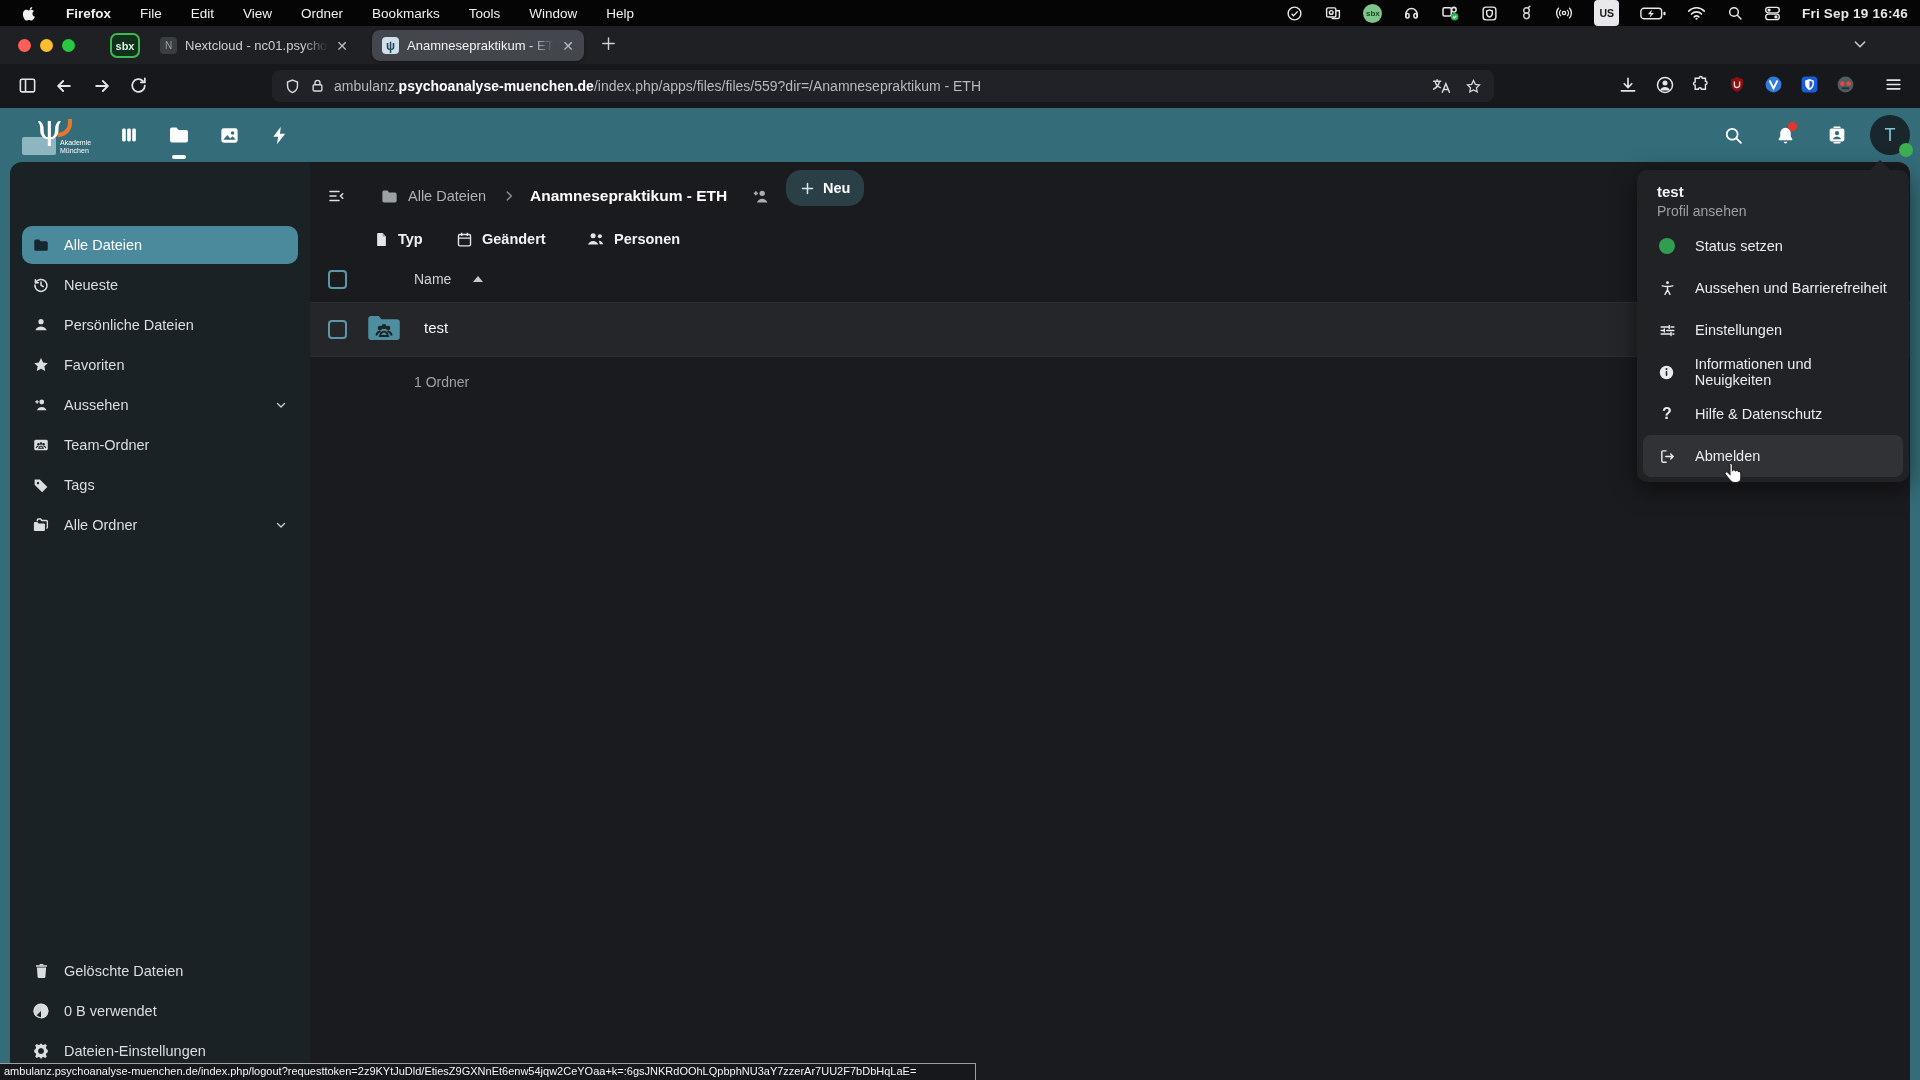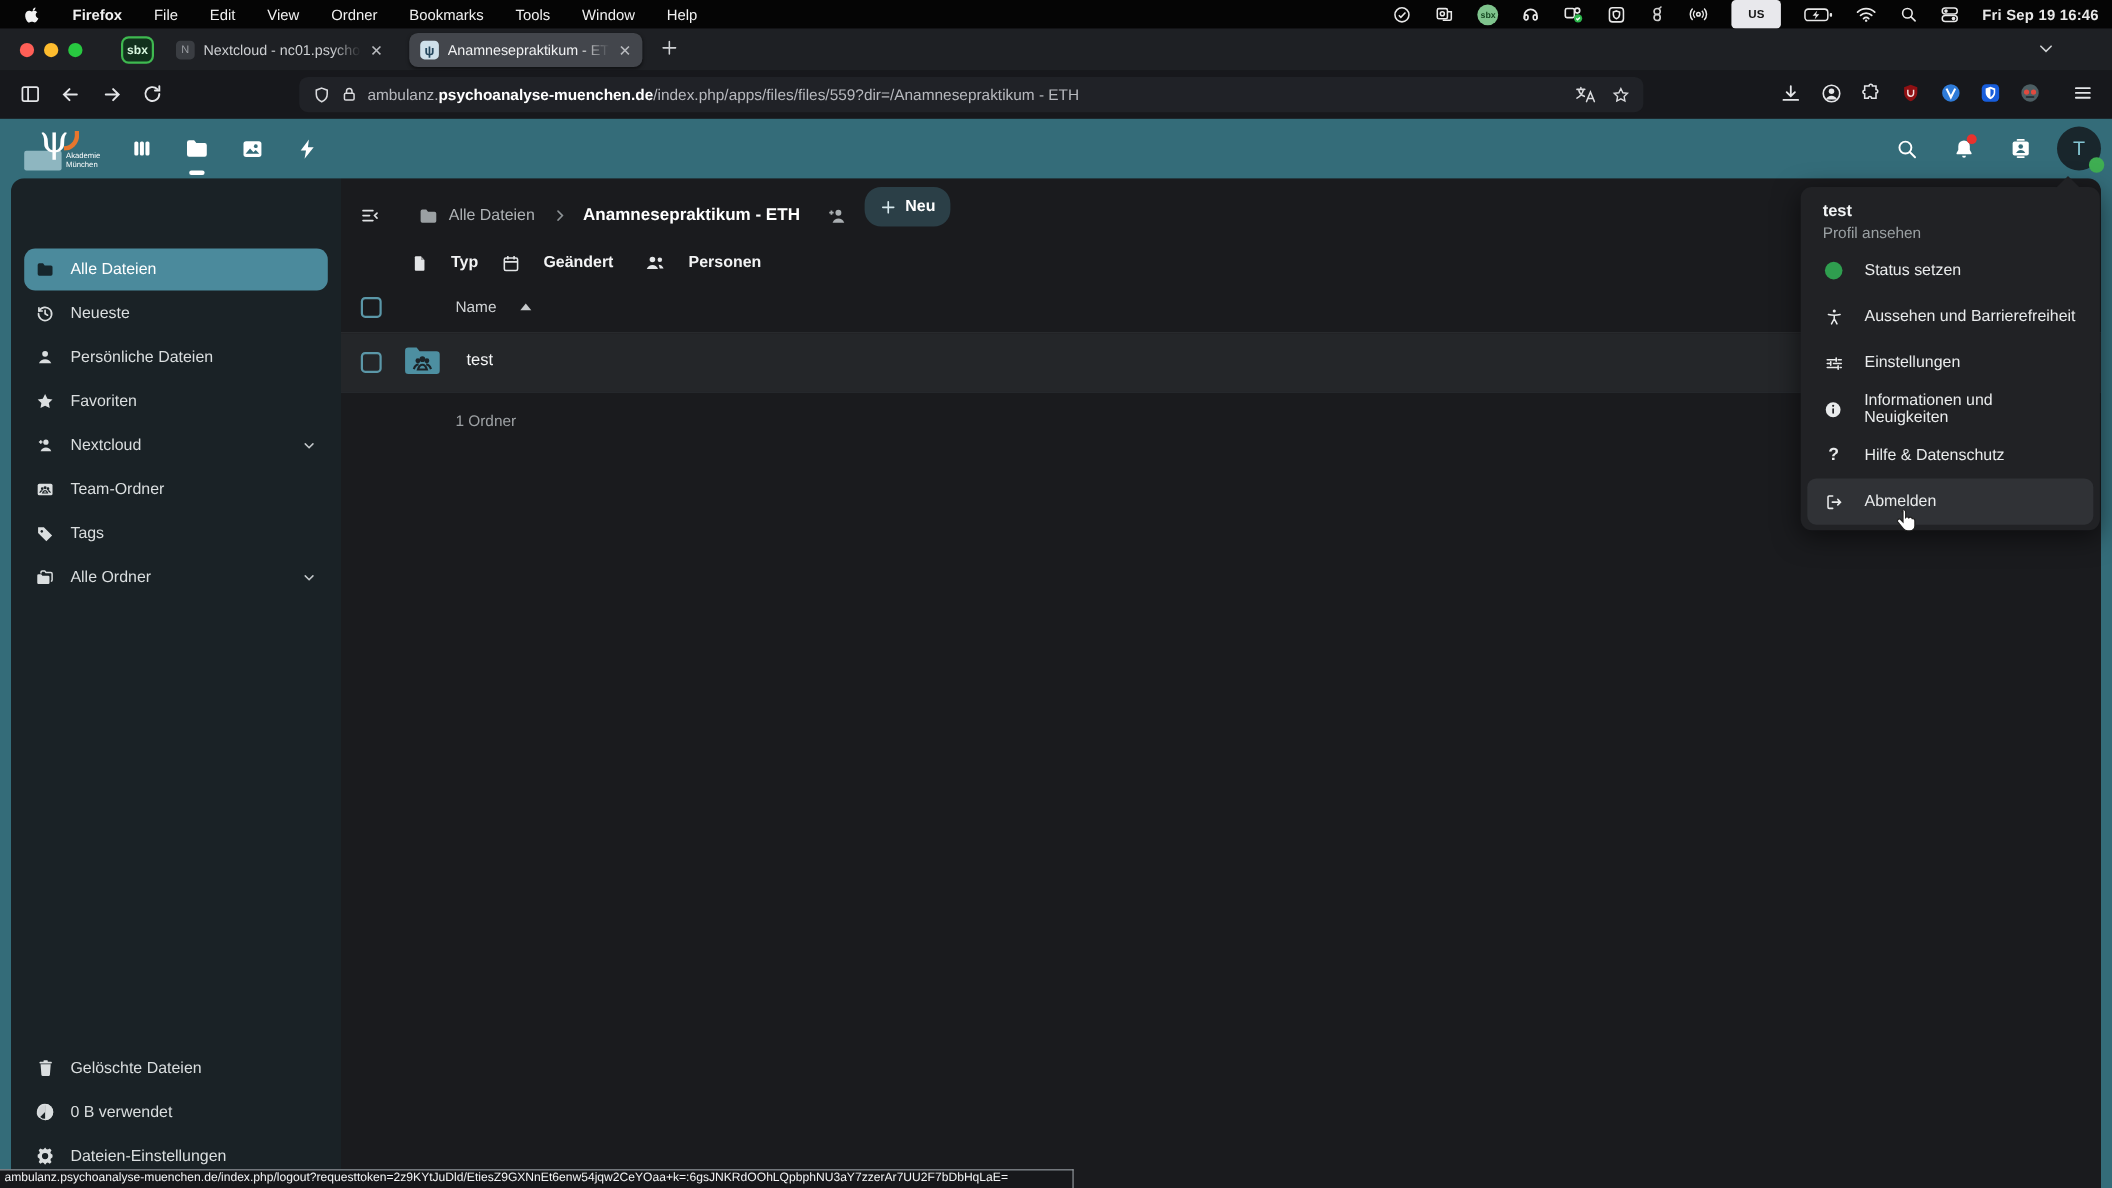--- a/index.html
+++ b/index.html
@@ -10,21 +10,21 @@
 
   
   .menubar { position:absolute; left:0; top:0; width:1920px; height:26px; background:#050505;
              display:flex; align-items:center; color:#f1f1f1; font-size:13.5px; }
   .menubar-left { display:flex; align-items:center; gap:29px; padding-left:22px; }
   .menubar-left .mitem { cursor:default; }
   .menu-app { font-weight:bold; }
   .menubar-right { margin-left:auto; display:flex; align-items:center; gap:21px; padding-right:12px; }
   .mstatus { display:flex; align-items:center; justify-content:center; height:26px; color:#e8e8e8; }
   .kbd-badge { background:#e8e8ec; color:#161616; font-size:10.5px; font-weight:bold;
-               border-radius:4px; padding:1px 15px; }
+               border-radius:4px; padding:1px 5px; }
   .sbx-dot { width:19px; height:19px; border-radius:50%; background:#7fc48d; color:#174a22;
              font-size:8px; font-weight:bold; display:flex; align-items:center; justify-content:center; }
   .clock { font-size:13.5px; font-weight:600; letter-spacing:.2px; }
 
   
   .tabbar { position:absolute; left:0; top:26px; width:1920px; height:38px; background:#1e2024; }
   .traffic { position:absolute; top:13px; display:flex; gap:9px; left:18px; }
   .tl { width:13px; height:13px; border-radius:50%; }
   .tl.red{background:#ff5f57}.tl.yellow{background:#febc2e}.tl.green{background:#28c840}
   .tabgroup-badge { position:absolute; left:110px; top:7px; width:30px; height:25px; border:2px solid #3fb950;
@@ -96,21 +96,21 @@
   .crumbrow { position:absolute; left:0; top:12px; width:100%; height:44px; display:flex; align-items:center; }
   .collapse-btn { position:absolute; left:16px; color:#dfe1e3; }
   .crumb-folder { position:absolute; left:70px; color:#9ba0a3; }
   .crumb-root { position:absolute; left:98px; color:#aeb2b5; font-size:14.5px; }
   .crumb-sep { position:absolute; left:192px; color:#8d9295; }
   .crumb-title { position:absolute; left:220px; color:#ffffff; font-size:15.5px; font-weight:bold; }
   .crumb-share { position:absolute; left:440px; color:#aaafb2; }
   .new-btn { position:absolute; left:476px; top:-4px; height:36px; background:#2b3f47; border-radius:15px;
              color:#ffffff; font-size:14.5px; font-weight:bold; display:flex; align-items:center; gap:8px; padding:0 14px; }
   .chiprow { position:absolute; left:0; top:60px; height:34px; display:flex; align-items:center; }
-  .chip { display:flex; align-items:center; gap:21px; color:#f2f3f4; font-size:14.5px; font-weight:bold; position:absolute; }
+  .chip { display:flex; align-items:center; gap:9px; color:#f2f3f4; font-size:14.5px; font-weight:bold; position:absolute; }
   .chip .cicon { color:#e3e5e7; }
   .chip-0{left:64px}.chip-1{left:146px}.chip-2{left:276px}
   .thead { position:absolute; left:0; top:100px; width:100%; height:40px; }
   .checkbox { width:19px; height:19px; border:2px solid #5b97a8; border-radius:4px; }
   .cb-head { position:absolute; left:18px; top:8px; }
   .th-name { position:absolute; left:104px; top:9px; color:#d0d3d5; font-size:14px; display:flex; gap:22px; align-items:center; }
   .sort-asc { width:0; height:0; border-left:5px solid transparent; border-right:5px solid transparent;
               border-bottom:6px solid #c7cacc; }
   .divider { position:absolute; left:0; width:100%; height:1px; background:#2c2e32; }
   .filerow { position:absolute; left:0; top:141px; width:100%; height:53px; background:#242629; }
@@ -483,21 +483,21 @@
           </div>
           <div class="navitem">
             <span class="nicon icon">
               <svg width="19" height="18" viewBox="0 0 24 24" fill="currentColor">
                   <circle cx="13" cy="8" r="3.2"></circle>
                   <path d="M6.5 19c1.2-3 3.7-4.5 6.5-4.5s5.3 1.5 6.5 4.5z"></path>
                   <path d="M4.5 6.8h4.4v1.9H4.5z"></path>
                   <path d="M5.8 5.5h1.9v4.4H5.8z"></path>
                 </svg>
             </span>
-            <span>Nextcloud</span>
+            <span>Aussehen</span>
             <span class="nav-chevron icon">
               <svg width="14" height="14" viewBox="0 0 24 24" fill="none" stroke="currentColor" stroke-width="2.4" stroke-linecap="round">
                   <path d="M6 9.5l6 6 6-6"></path>
                 </svg>
             </span>
           </div>
           <div class="navitem">
             <span class="nicon icon">
               <svg width="18" height="18" viewBox="0 0 24 24" fill="currentColor">
                   <rect x="3" y="5" width="18" height="14" rx="2"></rect>

